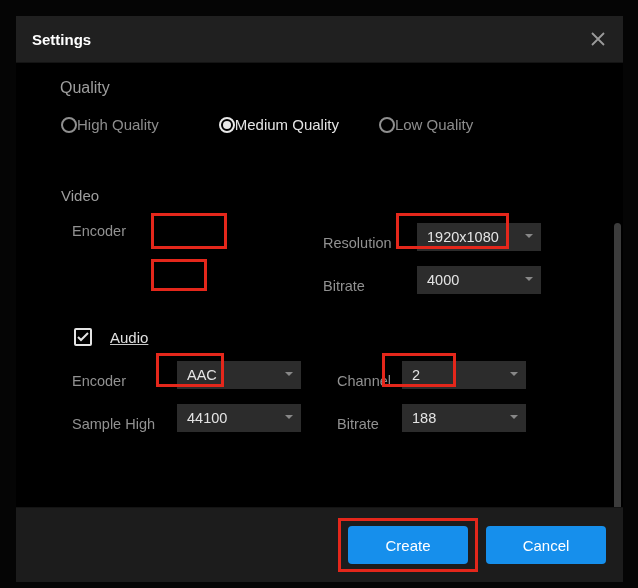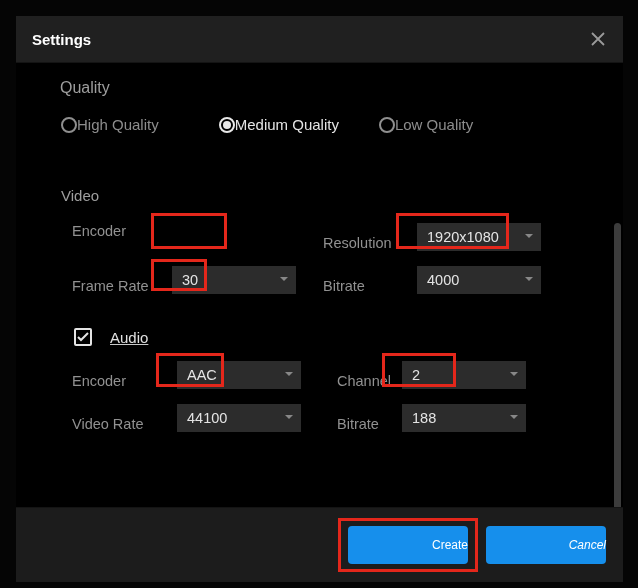--- a/index.html
+++ b/index.html
@@ -137,27 +137,27 @@
     display:flex;
     justify-content:flex-end;
     align-items:center;
     padding-right:17px;
     gap:18px;
   }
   .btn {
     height:38px;
     width:120px;
     border-radius:4px;
-    font-size:12px;
-    display:flex;align-items:center;justify-content:flex-end;
+    font-size:15px;
+    display:flex;align-items:center;justify-content:center;
     cursor:pointer;
     color:#fff;
   }
   .btn-primary { background:#168fec; }
-  .btn-secondary { background:#168fec;font-style:italic; }
+  .btn-secondary { background:#168fec; }
   .hl {
     position:absolute;
     border:3px solid #e4271b;
     box-sizing:border-box;
     pointer-events:none;
   }
 </style>
 </head>
 <body>
 
@@ -202,31 +202,20 @@
       <div class="dropdown" style="width:124px">
         <span>1920x1080</span>
         <span class="caret">
             <svg width="8" height="6">
               <path d="M0 0 L4 4 L8 0" fill="#888"></path>
             </svg>
           </span>
       </div>
     </div>
 
-    <div class="field-row" style="left:45px; top:203px;">
-      <span class="field-label" style="width:100px">Frame Rate</span>
-      <div class="dropdown" style="width:124px">
-        <span>30</span>
-        <span class="caret">
-            <svg width="8" height="6">
-              <path d="M0 0 L4 4 L8 0" fill="#888"></path>
-            </svg>
-          </span>
-      </div>
-    </div>
 
     <div class="field-row" style="left:296px; top:203px;">
       <span class="field-label" style="width:94px">Bitrate</span>
       <div class="dropdown" style="width:124px">
         <span>4000</span>
         <span class="caret">
             <svg width="8" height="6">
               <path d="M0 0 L4 4 L8 0" fill="#888"></path>
             </svg>
           </span>
@@ -261,21 +250,21 @@
         <span>2</span>
         <span class="caret">
             <svg width="8" height="6">
               <path d="M0 0 L4 4 L8 0" fill="#888"></path>
             </svg>
           </span>
       </div>
     </div>
 
     <div class="field-row" style="left:45px; top:341px;">
-      <span class="field-label" style="width:105px">Video Rate</span>
+      <span class="field-label" style="width:105px">Sample High</span>
       <div class="dropdown" style="width:124px">
         <span>44100</span>
         <span class="caret">
             <svg width="8" height="6">
               <path d="M0 0 L4 4 L8 0" fill="#888"></path>
             </svg>
           </span>
       </div>
     </div>
 

